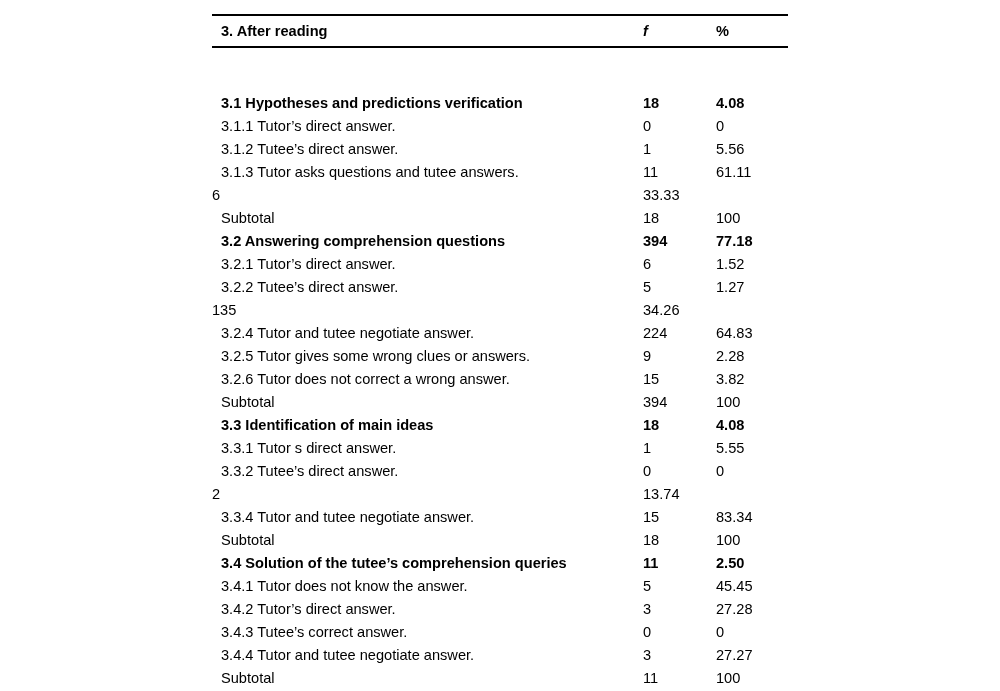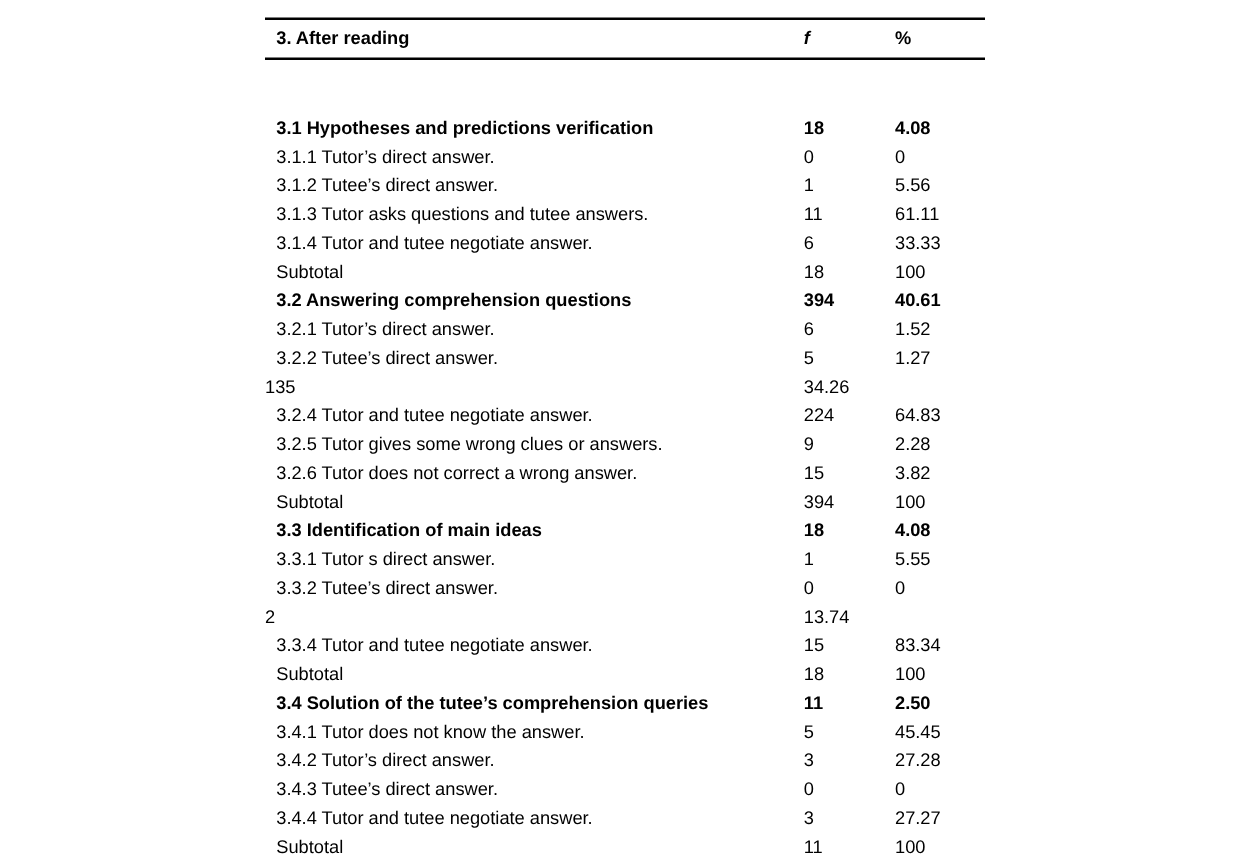--- a/index.html
+++ b/index.html
@@ -82,33 +82,32 @@
           <div class="cell label">3.1.2 Tutee’s direct answer.</div>
           <div class="cell f">1</div>
           <div class="cell pct">5.56</div>
         </div>
         <div class="row">
           <div class="cell label">3.1.3 Tutor asks questions and tutee answers.</div>
           <div class="cell f">11</div>
           <div class="cell pct">61.11</div>
         </div>
         <div class="row">
-          <div class="cell label">3.1.4 Tutor and tutee negotiate answer.</div>
           <div class="cell f">6</div>
           <div class="cell pct">33.33</div>
         </div>
         <div class="row">
           <div class="cell label">Subtotal</div>
           <div class="cell f">18</div>
           <div class="cell pct">100</div>
         </div>
         <div class="row bold">
           <div class="cell label">3.2 Answering comprehension questions</div>
           <div class="cell f">394</div>
-          <div class="cell pct">40.61</div>
+          <div class="cell pct">77.18</div>
         </div>
         <div class="row">
           <div class="cell label">3.2.1 Tutor’s direct answer.</div>
           <div class="cell f">6</div>
           <div class="cell pct">1.52</div>
         </div>
         <div class="row">
           <div class="cell label">3.2.2 Tutee’s direct answer.</div>
           <div class="cell f">5</div>
           <div class="cell pct">1.27</div>
@@ -175,21 +174,21 @@
           <div class="cell label">3.4.1 Tutor does not know the answer.</div>
           <div class="cell f">5</div>
           <div class="cell pct">45.45</div>
         </div>
         <div class="row">
           <div class="cell label">3.4.2 Tutor’s direct answer.</div>
           <div class="cell f">3</div>
           <div class="cell pct">27.28</div>
         </div>
         <div class="row">
-          <div class="cell label">3.4.3 Tutee’s direct answer.</div>
+          <div class="cell label">3.4.3 Tutee’s correct answer.</div>
           <div class="cell f">0</div>
           <div class="cell pct">0</div>
         </div>
         <div class="row">
           <div class="cell label">3.4.4 Tutor and tutee negotiate answer.</div>
           <div class="cell f">3</div>
           <div class="cell pct">27.27</div>
         </div>
         <div class="row">
           <div class="cell label">Subtotal</div>

